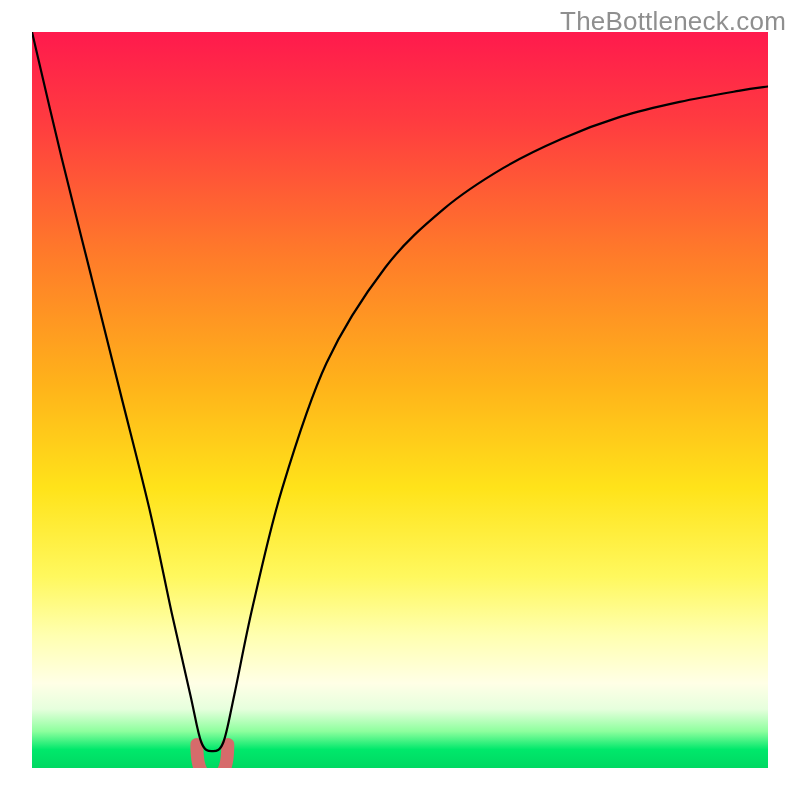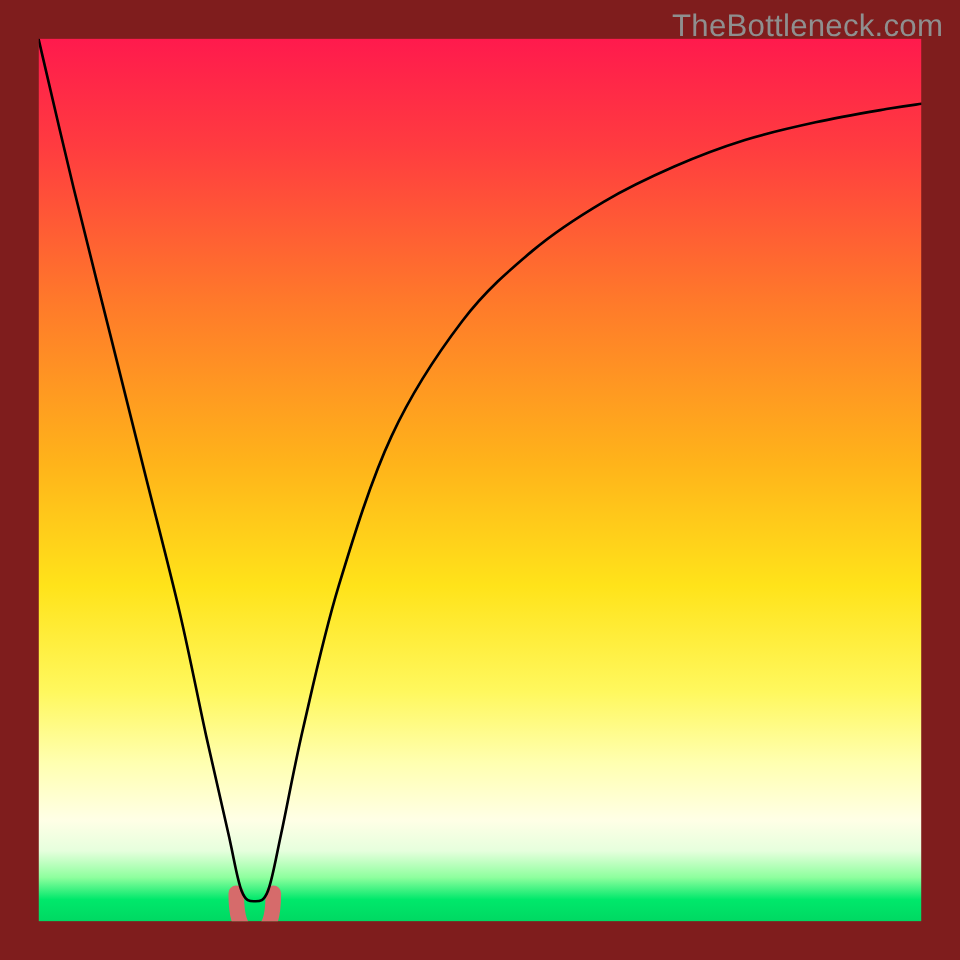--- a/index.html
+++ b/index.html
@@ -9,21 +9,21 @@
     height: 800px;
     background: #000;
     overflow: hidden;
   }
   .frame {
     position: absolute;
     left: 0;
     top: 0;
     width: 800px;
     height: 800px;
-    background: #7f1d1d;
+    background: #ffffff;
   }
   .plot {
     position: absolute;
     left: 32px;
     top: 32px;
     width: 736px;
     height: 736px;
     overflow: hidden;
   }
   .watermark {

